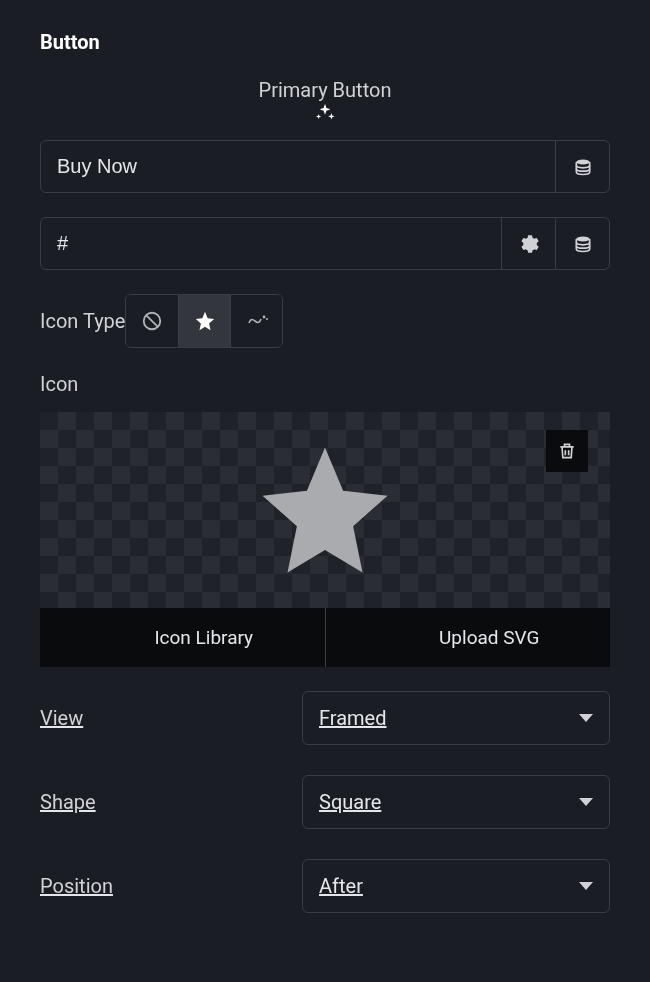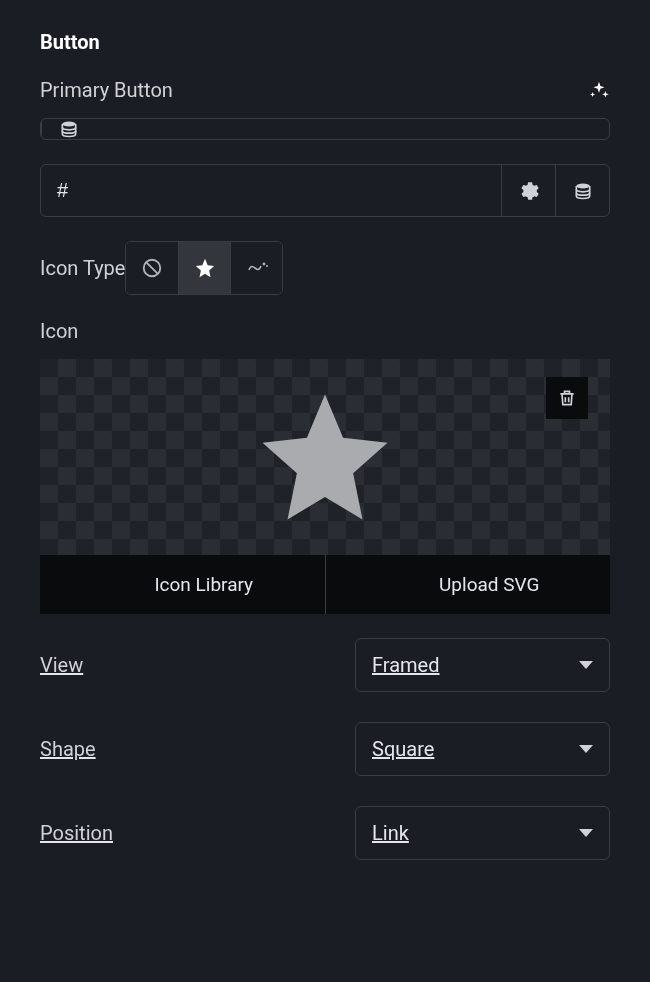--- a/index.html
+++ b/index.html
@@ -21,22 +21,23 @@
       font-weight: 700;
       color: #ffffff;
       margin-bottom: 24px;
     }
     .field-row {
       margin-bottom: 24px;
     }
     .field-header {
       display: flex;
       justify-content: space-between;
-      align-items: flex-end;
+      align-items: center;
       margin-bottom: 16px;
+      flex-direction: column;
     }
     .field-label {
       font-size: 20px;
       font-weight: 400;
       color: #d0d2d6;
     }
     .sparkle-icon {
       color: #ffffff;
       display: flex;
       align-items: center;
@@ -145,21 +146,21 @@
       border-right: 1px solid #3a3d44;
     }
     .select-row {
       display: flex;
       justify-content: space-between;
       align-items: center;
       margin-bottom: 30px;
       text-decoration: underline;
     }
     .select-box {
-      width: 255px;
+      width: 308px;
       display: flex;
       justify-content: space-between;
       align-items: center;
       border: 1px solid #3a3d44;
       border-radius: 6px;
       padding: 14px 16px;
       background: #1a1d23;
       color: #e4e6eb;
       font-size: 20px;
       cursor: pointer;
@@ -183,20 +184,21 @@
 <div class="field-row">
   <div class="field-header">
     <div class="field-label">Primary Button</div>
     <div class="sparkle-icon">
       <svg width="22" height="22" viewBox="0 0 24 24" fill="currentColor">
         <path d="M12 2l1.5 4.5L18 8l-4.5 1.5L12 14l-1.5-4.5L6 8l4.5-1.5L12 2zm7 10l.9 2.7 2.7.9-2.7.9L19 19.2l-.9-2.7-2.7-.9 2.7-.9.9-2.7zm-14 1l.7 2.1 2.1.7-2.1.7L5 18.6l-.7-2.1-2.1-.7 2.1-.7L5 13z"></path>
       </svg>
     </div>
   </div>
   <div class="input-group">
+    <input class="text-input" type="text" value="Buy Now" style="">
     <div class="input-addon">
       <svg width="20" height="20" viewBox="0 0 24 24" fill="currentColor">
         <ellipse cx="12" cy="6" rx="8" ry="3"></ellipse>
         <path d="M4 6v4c0 1.66 3.58 3 8 3s8-1.34 8-3V6" fill="none" stroke="currentColor" stroke-width="2"></path>
         <path d="M4 10v4c0 1.66 3.58 3 8 3s8-1.34 8-3v-4" fill="none" stroke="currentColor" stroke-width="2"></path>
         <path d="M4 14v4c0 1.66 3.58 3 8 3s8-1.34 8-3v-4" fill="none" stroke="currentColor" stroke-width="2"></path>
       </svg>
     </div>
   </div>
 </div>
@@ -275,16 +277,16 @@
   <div class="field-label">Shape</div>
   <div class="select-box">
     <span>Square</span>
     <span class="caret"></span>
   </div>
 </div>
 
 <div class="select-row" style="margin-bottom:0">
   <div class="field-label">Position</div>
   <div class="select-box">
-    <span>Link</span>
+    <span>After</span>
     <span class="caret"></span>
   </div>
 </div>
 
 </body></html>

